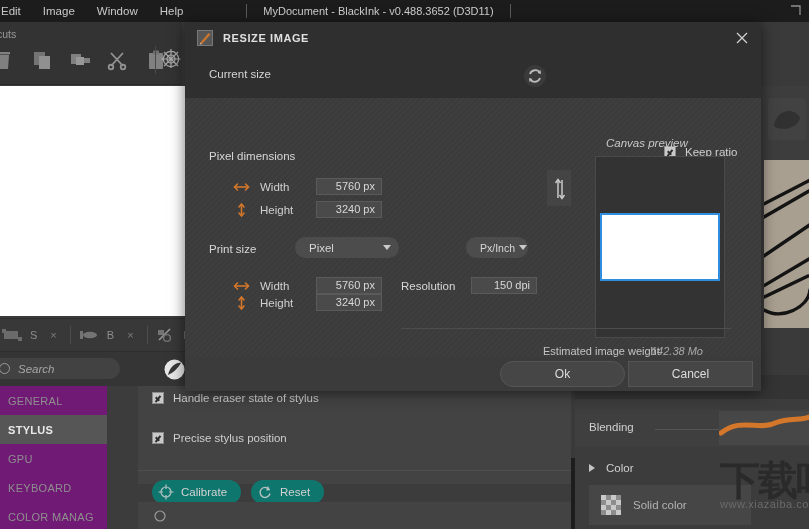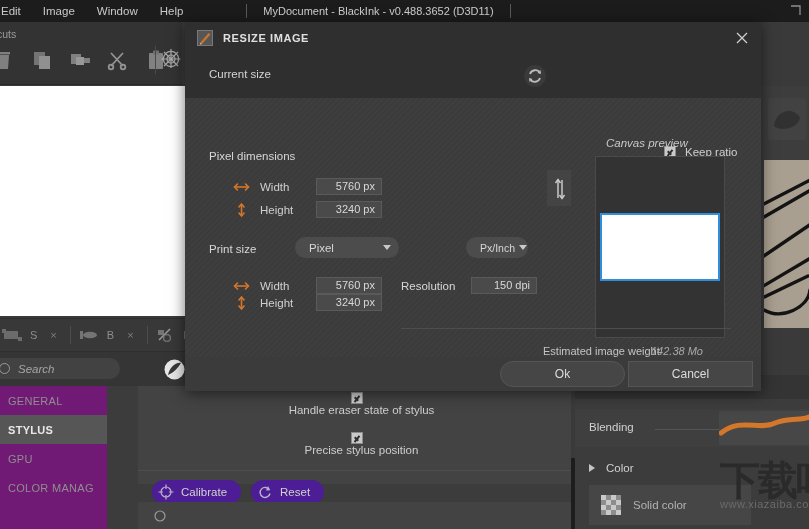--- a/index.html
+++ b/index.html
@@ -96,38 +96,38 @@
     position:absolute; left:0; top:34px; width:107px; height:143px; background:#701a75;
   }
   .nav-item {
     height:29px; display:flex; align-items:center; padding-left:8px;
     color:#8f8f8f; font-size:11px; letter-spacing:.3px;
   }
   .nav-item.active { background:#565656; color:#e8e8e8; font-weight:bold; }
 
   .panel { position:absolute; left:117px; top:34px; width:454px; height:143px; }
   .panel-block { position:absolute; left:21px; width:433px; background:#434343; }
-  .chk-row { display:flex; align-items:center; height:32px;flex-direction:column; }
+  .chk-row { display:flex; height:32px; }
   .chkbox {
     width:12px; height:12px; background:#c9c9c9; border:1px solid #8c8c8c;
     position:relative; margin-right:9px; flex:0 0 auto;
   }
   .chkbox::after {
     content:""; position:absolute; left:2px; top:5px; width:5px; height:2px;
     background:#2d2d2d; transform:rotate(45deg);
   }
   .chkbox::before {
     content:""; position:absolute; left:4px; top:2px; width:2px; height:8px;
     background:#2d2d2d; transform:rotate(38deg);
   }
   .chk-label { color:#cecece; font-size:11.5px; }
   .hairline { height:1px; background:#4e4e4e; }
   .btn-pill {
     display:inline-flex; align-items:center; height:24px; border-radius:12px;
-    background:#4c1d95; padding:0 14px 0 6px; margin-right:10px;
+    background:#0f766e; padding:0 14px 0 6px; margin-right:10px;
   }
   .btn-pill .bi { width:16px; height:16px; margin-right:7px; opacity:.85; }
   .btn-pill .bl { color:#d2d2d2; font-size:11.5px; }
 
   
   .colorpanel {
     position:absolute; left:575px; top:375px; width:234px; height:154px;
     background:#3c3c3c;
   }
   .cp-tabs { position:absolute; left:0; top:0; width:234px; height:24px; background:#343434; }
@@ -366,20 +366,23 @@
 
     <div class="nav">
       <div class="nav-item">
         <span>GENERAL</span>
       </div>
       <div class="nav-item active">
         <span>STYLUS</span>
       </div>
       <div class="nav-item">
         <span>GPU</span>
+      </div>
+      <div class="nav-item">
+        <span>KEYBOARD</span>
       </div>
       <div class="nav-item">
         <span>COLOR MANAG</span>
       </div>
     </div>
 
     <div class="panel">
       <div class="panel-block" style="top:0; height:98px; padding:6px 0 0 14px;">
         <div class="chk-row">
           <div class="chkbox"></div>

